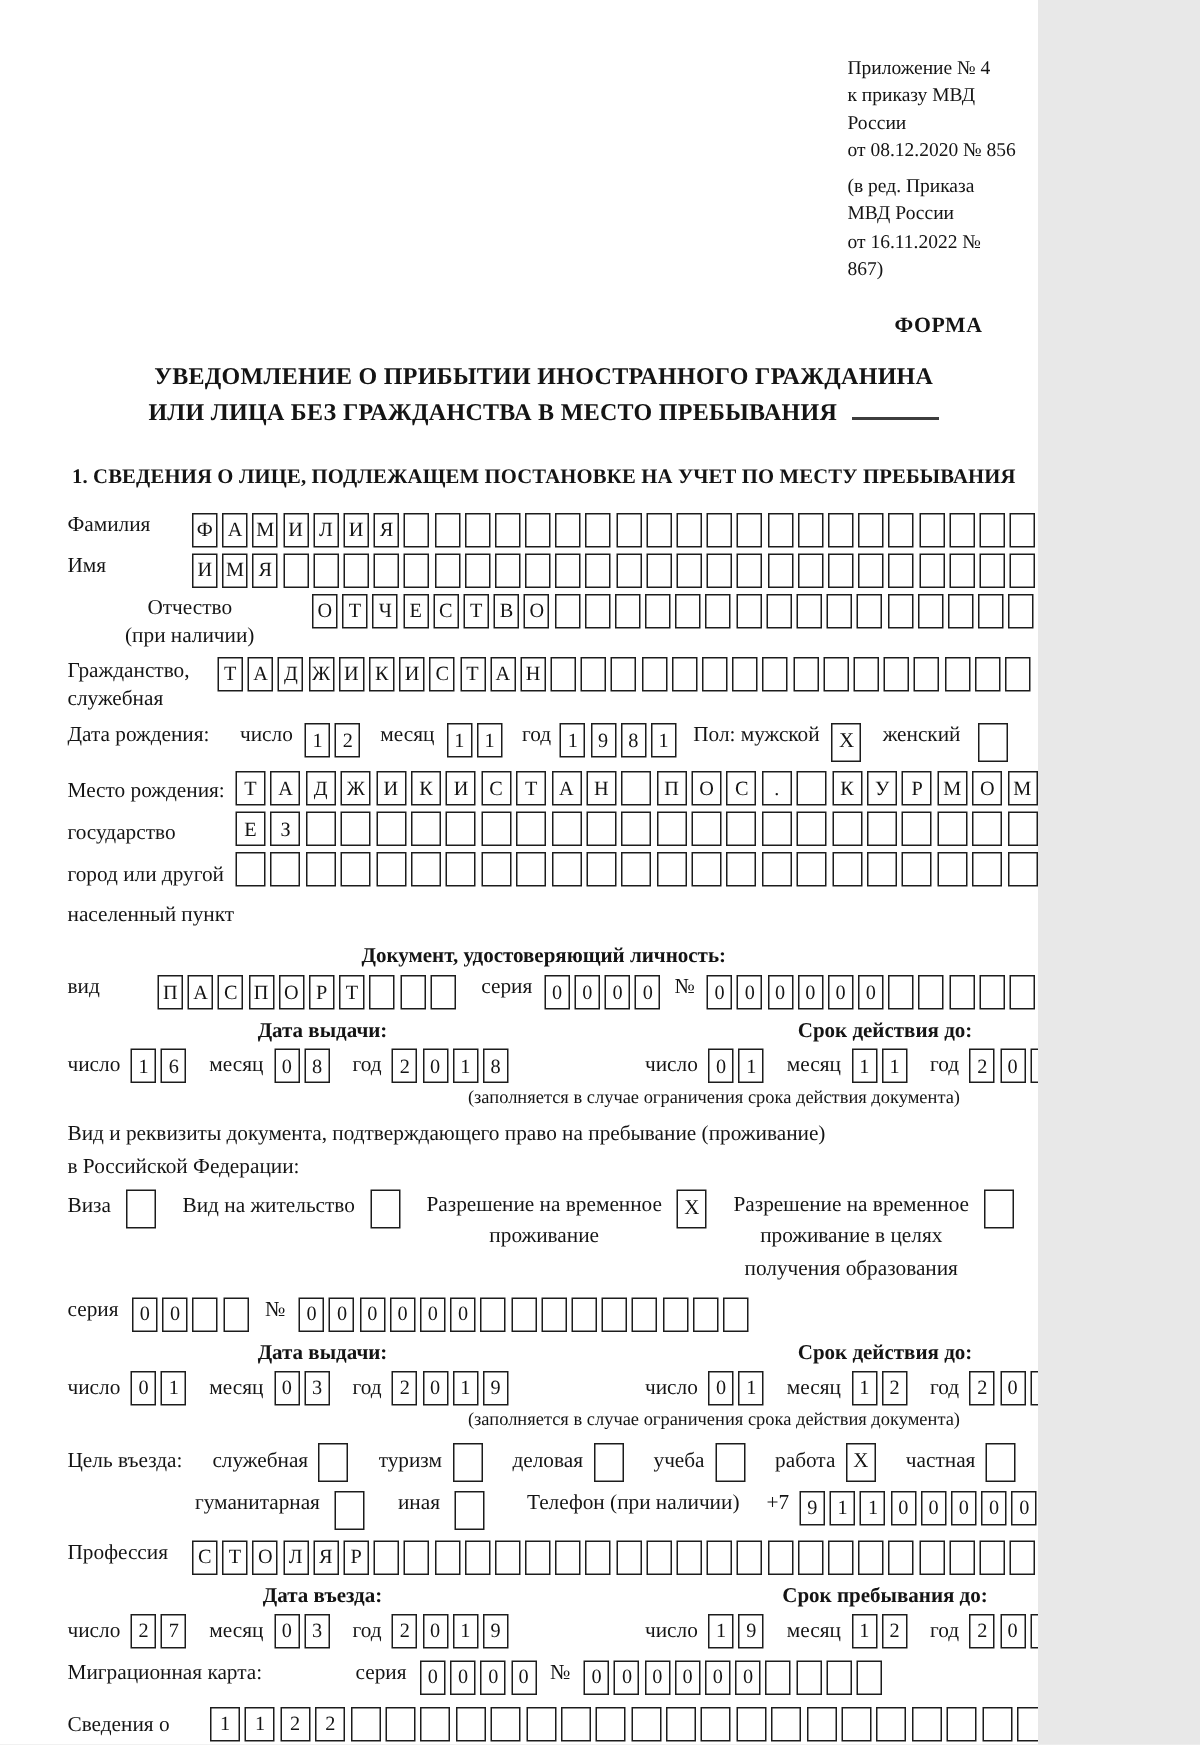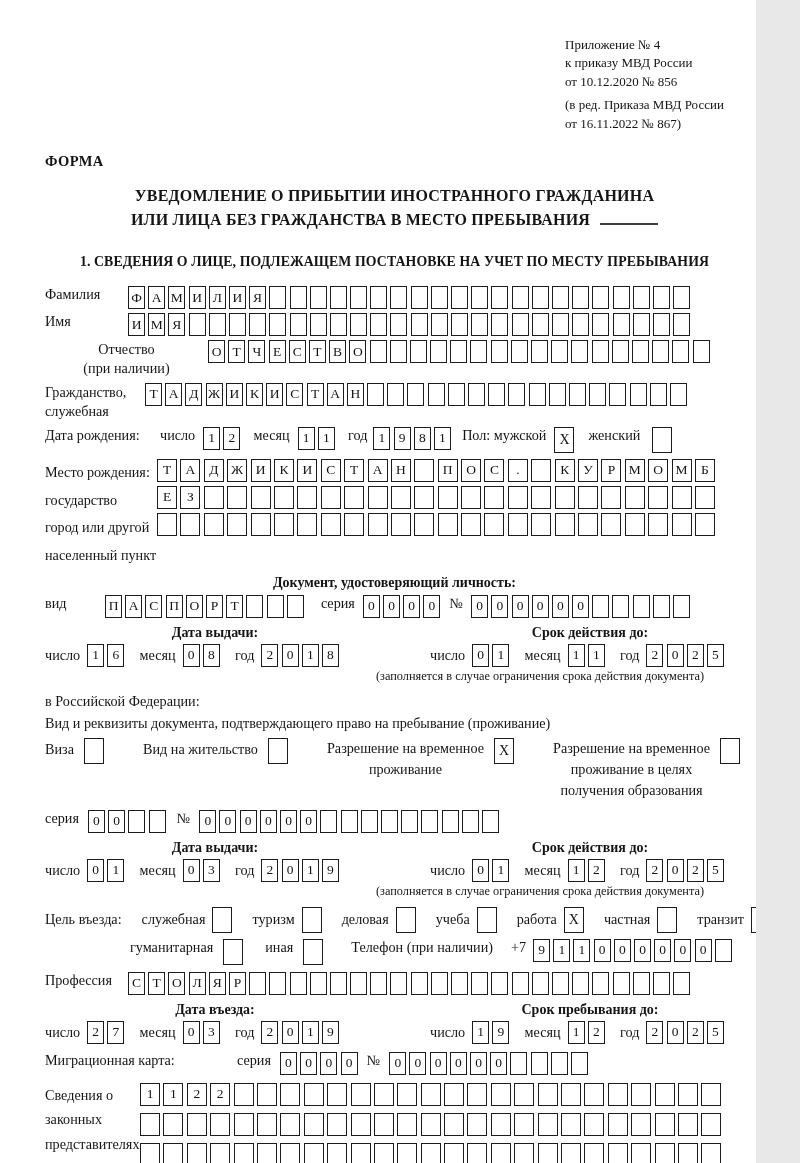--- a/index.html
+++ b/index.html
@@ -1,25 +1,25 @@
 <!DOCTYPE html>
 <html><head>
 <meta charset="utf-8">
 <style>
   * { box-sizing: border-box; margin: 0; padding: 0; }
   html, body { background: #e8e8e8; }
   body { width: 800px; font-family: "Liberation Serif", "DejaVu Serif", serif; color: #141414; }
   .page {
-    width: 756px; height: 1163px; background: #ffffff;
+    width: 692px; height: 1163px; background: #ffffff;
     padding: 36px 12px 0 45px; overflow: hidden; position: relative;
   }
   
   .hdr { margin-left: 520px; font-size: 13px; line-height: 1.42; }
   .hdr .gap { height: 5px; }
-  .forma { text-align: left; padding-right: 25px; font-weight: bold; font-size: 14.5px; margin-top: 20px; letter-spacing: .4px; }
+  .forma { text-align: right; padding-right: 25px; font-weight: bold; font-size: 14.5px; margin-top: 20px; letter-spacing: .4px; }
   
   .title { text-align: center; font-weight: bold; font-size: 16px; line-height: 1.5; margin-top: 14px; letter-spacing: .2px; }
   .blank-line { display: inline-block; width: 58px; border-bottom: 2.2px solid #3d3d3d; height: .8em; margin-left: 10px; }
   .sec { text-align: center; font-weight: bold; font-size: 13.8px; margin-top: 22px; letter-spacing: .1px; }
   
   .row { display: flex; margin-top: 4px; }
   .row.top { align-items: flex-start; }
   .lbl { font-size: 14.2px; flex: none; }
   .lbl2 { font-size: 14.2px; line-height: 1.35; flex: none; }
   .w83 { width: 83px; } .w100 { width: 100px; } .w163 { width: 163px; text-align: center; }
@@ -62,21 +62,21 @@
   .indent85 { margin-left: 85px; }
 </style>
 </head>
 <body>
 
 <div class="page">
 
   <div class="hdr">
     <div>Приложение № 4</div>
     <div>к приказу МВД России</div>
-    <div>от 10.12.2020 № 856</div>
+    <div>от 08.12.2020 № 856</div>
     <div class="gap"></div>
     <div>(в ред. Приказа МВД России</div>
     <div>от 16.11.2022 № 867)</div>
   </div>
 
   <div class="forma">ФОРМА</div>
 
   <div class="title">
     <div>УВЕДОМЛЕНИЕ О ПРИБЫТИИ ИНОСТРАННОГО ГРАЖДАНИНА</div>
     <div><span>ИЛИ ЛИЦА БЕЗ ГРАЖДАНСТВА В МЕСТО ПРЕБЫВАНИЯ</span><span class="blank-line"></span></div>
@@ -417,22 +417,22 @@
             <span class="cell">0</span>
             <span class="cell">2</span>
             <span class="cell">5</span>
           </div>
       </div>
     </div>
   </div>
   <div class="note">(заполняется в случае ограничения срока действия документа)</div>
 
   <div class="para">
+    <div>Вид и реквизиты документа, подтверждающего право на пребывание (проживание)</div>
     <div>в Российской Федерации:</div>
-    <div>Вид и реквизиты документа, подтверждающего право на пребывание (проживание)</div>
   </div>
 
   <div class="stay-opts">
     <div class="opt">
       <span class="lbl">Виза</span>
       <span class="cb"></span>
     </div>
     <div class="opt">
       <span class="lbl">Вид на жительство</span>
       <span class="cb"></span>

